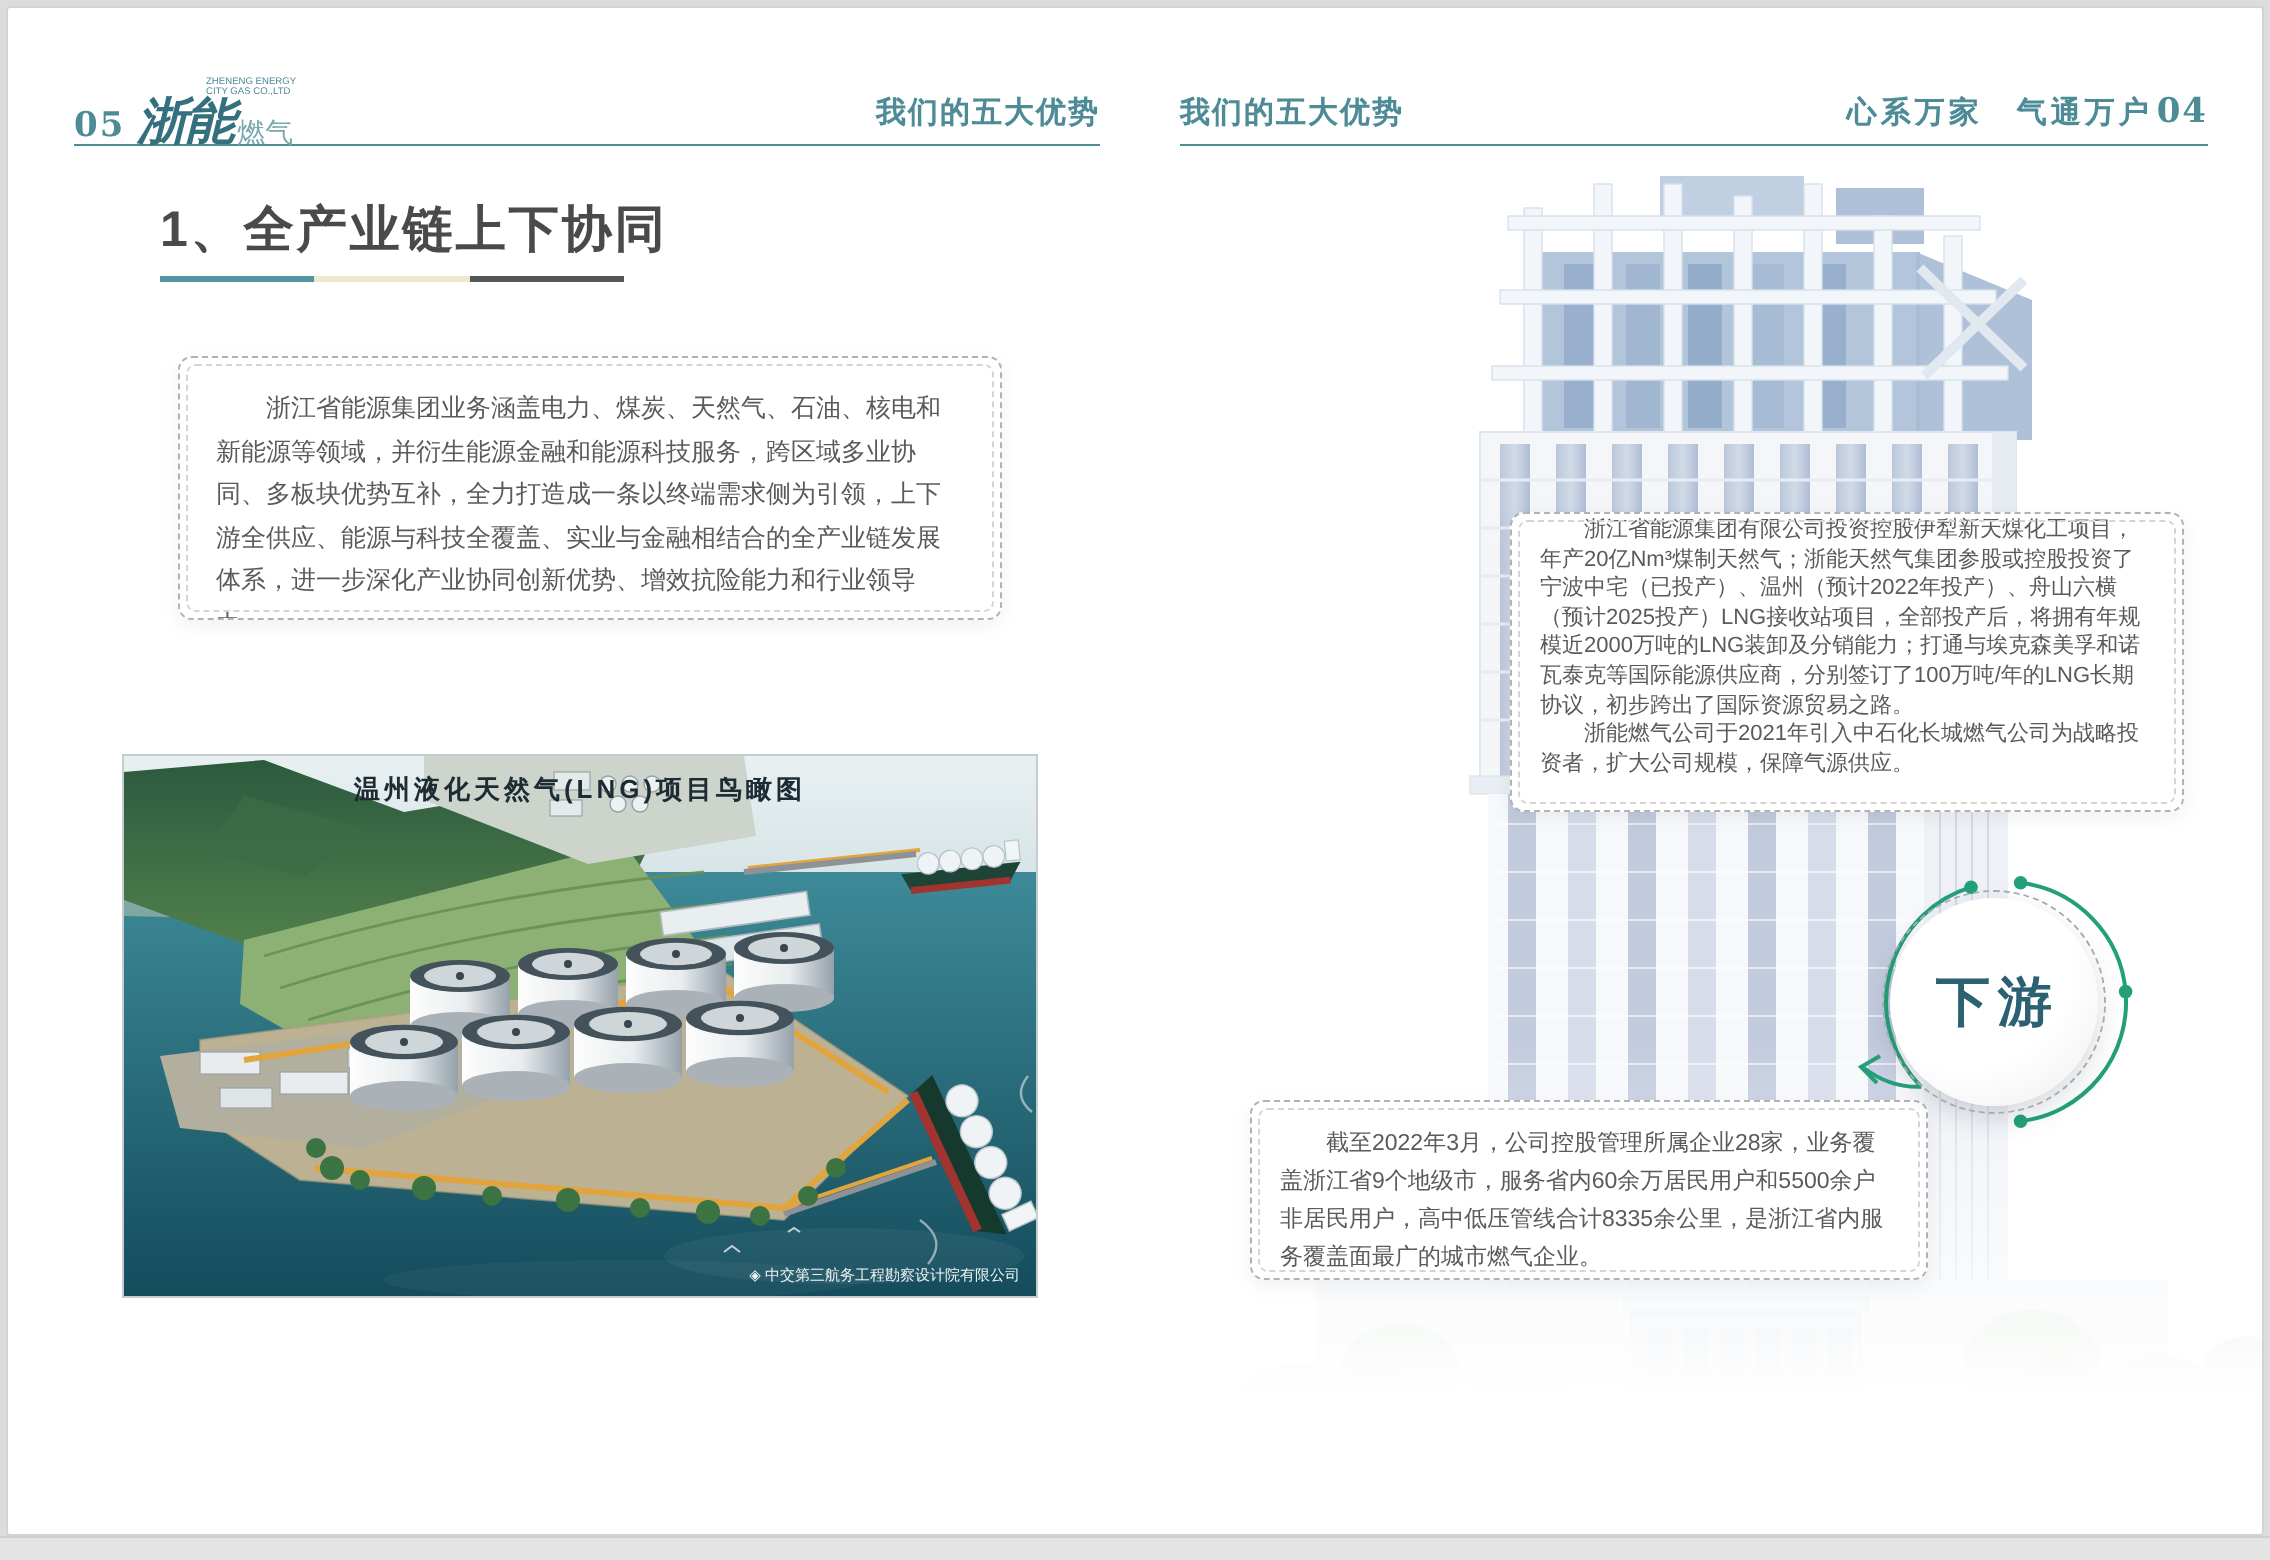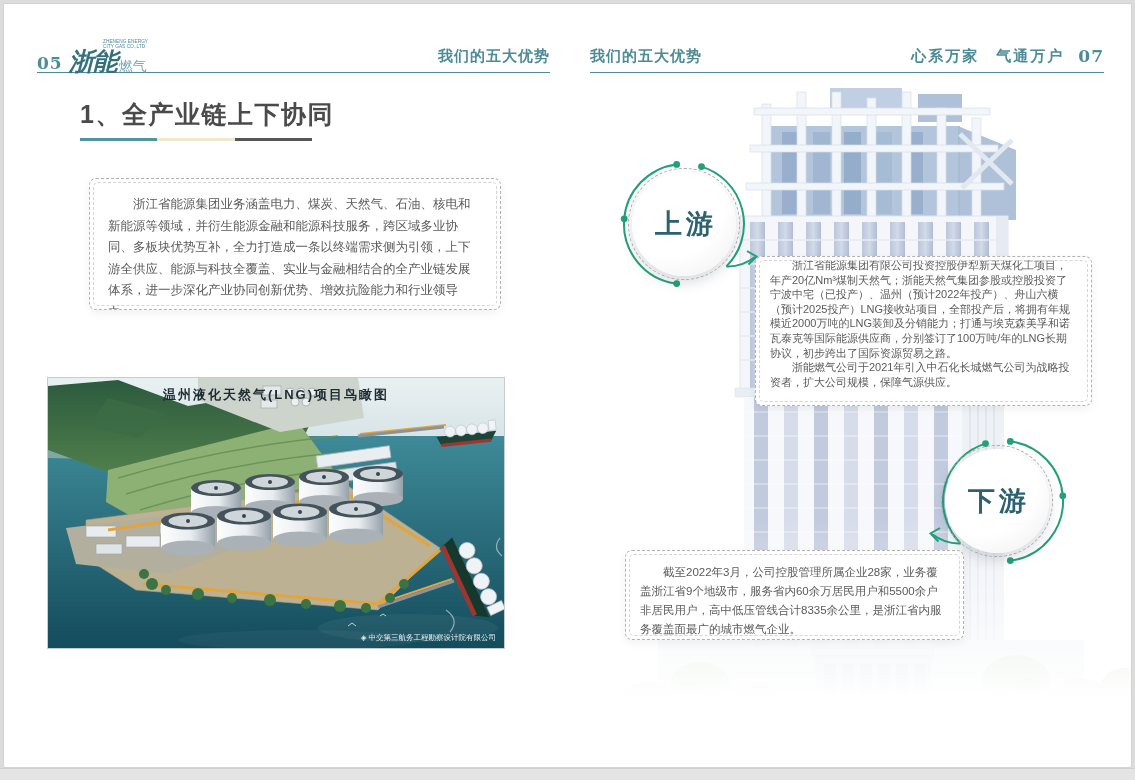--- a/index.html
+++ b/index.html
@@ -13,38 +13,38 @@
   .hdr-left{left:33px;width:513px;}
   .hdr-right{left:586px;width:514px;}
   .teal-serif{font-family:"DejaVu Serif","Liberation Serif",serif;color:#4d8b96;font-weight:bold;}
   .running-head{font-size:15px;letter-spacing:1px;}
   .pageno{font-size:17px;letter-spacing:1px;}
   .logo-wrap{display:flex;align-items:flex-end;gap:6px;}
   .logo{position:relative;display:flex;align-items:flex-end;height:34px;padding-top:9px;}
   .logo-en{position:absolute;top:0;left:34px;font-size:6px;line-height:1.05;color:#4d8b96;white-space:nowrap;transform:scale(.8);transform-origin:left top;}
   .brand-bold{font-family:Liberation Serif, serif;font-weight:800;font-style:italic;font-size:25px;line-height:.9;color:#35707e;letter-spacing:-1px;}
   .brand-light{font-size:14px;color:#7aa8b1;margin-left:2px;line-height:1;}
-  .slogan-wrap{display:flex;align-items:flex-end;gap:14px;}
+  .slogan-wrap{display:flex;align-items:flex-end;gap:2px;}
   .slogan{font-size:15px;letter-spacing:2px;}
 
   
   .section-heading{position:absolute;left:76px;top:94px;}
   .section-heading h1{margin:0;font-size:25px;font-weight:800;color:#4a4a4a;letter-spacing:1.5px;font-family:"Liberation Sans","DejaVu Sans",sans-serif;}
   .tri-underline{display:flex;margin-top:7px;height:3px;width:232px;}
   .tri-underline span{flex:1;}
   .seg-teal{background:#4e95a0;}
   .seg-cream{background:#f0e8ce;}
   .seg-dark{background:#54565a;}
 
   .dashed-box{position:absolute;background:#fff;border:1px dashed #b2b2b2;border-radius:7px;box-shadow:0 3px 10px rgba(0,0,0,.06);overflow:hidden;}
   .dashed-box::before{content:"";position:absolute;inset:3px;border:1px dashed #d4d4d4;border-radius:5px;pointer-events:none;}
   .intro-box{left:85px;top:174px;width:412px;height:132px;padding:15px 18px 10px 18px;}
   .intro-box p{margin:0;font-size:12.5px;line-height:21.5px;color:#5a5a5a;text-indent:2em;}
 
-  .figure{position:absolute;left:43px;top:373px;width:458px;height:272px;border:1px solid #c6cdd1;}
+  .figure{position:absolute;left:57px;top:373px;width:458px;height:272px;border:1px solid #c6cdd1;}
   .figure svg{display:block;}
 
   
   .building{position:absolute;left:588px;top:84px;width:550px;height:655px;z-index:1;}
   .node-circle{position:absolute;width:160px;height:160px;z-index:3;}
   .node-disc{position:absolute;left:25px;top:25px;width:104px;height:104px;border-radius:50%;
     background:radial-gradient(circle at 36% 30%,#ffffff 55%,#ededee 100%);
     box-shadow:0 6px 14px rgba(60,70,80,.20);}
   .node-ring{position:absolute;left:21px;top:21px;width:112px;height:112px;border-radius:50%;border:1px dashed #a7acb1;}
   .node-label{position:absolute;left:25px;top:25px;width:104px;height:104px;display:flex;align-items:center;justify-content:center;
@@ -76,21 +76,21 @@
           <span class="brand-light">燃气</span>
         </span>
       </div>
       <span class="teal-serif running-head">我们的五大优势</span>
     </div>
 
     <div class="page-header hdr-right">
       <span class="teal-serif running-head">我们的五大优势</span>
       <span class="slogan-wrap">
         <span class="teal-serif slogan">心系万家　气通万户</span>
-        <span class="teal-serif pageno">07</span>
+        <span class="teal-serif pageno">04</span>
       </span>
     </div>
 
     <div class="section-heading">
       <h1>1、全产业链上下协同</h1>
       <div class="tri-underline">
         <span class="seg-teal"></span>
           <span class="seg-cream"></span>
           <span class="seg-dark"></span>
       </div>
@@ -394,40 +394,20 @@
         </g>
         <g fill="#c2d6c0" opacity=".8">
           <ellipse cx="96" cy="602" rx="12" ry="9"></ellipse>
             <ellipse cx="436" cy="600" rx="14" ry="10"></ellipse>
             <ellipse cx="496" cy="618" rx="12" ry="9"></ellipse>
         </g>
       </g>
       <rect x="0" y="430" width="550" height="225" fill="url(#fadeW)"></rect>
     </svg>
 
-    <div class="node-circle upstream-circle">
-      <svg class="node-arcs" width="160" height="160" viewBox="0 0 160 160">
-        <g stroke="#23a07a" stroke-width="2" fill="none">
-          <path d="M69.7,17.4 A60,60 0 0 0 17.2,71.8"></path>
-          <path d="M17.2,71.8 A60,60 0 0 0 69.7,136.6"></path>
-          <path d="M94.5,19.6 A60,60 0 0 1 119.4,119.4"></path>
-          <path d="M119.4,119.4 Q135,120 148,110"></path>
-          <path d="M140,104 L149.5,109.5 L141.5,117.5"></path>
-        </g>
-        <g fill="#23a07a">
-          <circle cx="69.7" cy="17.4" r="3.4"></circle>
-            <circle cx="17.2" cy="71.8" r="3.4"></circle>
-          <circle cx="69.7" cy="136.6" r="3.4"></circle>
-            <circle cx="94.5" cy="19.6" r="3.4"></circle>
-        </g>
-      </svg>
-      <div class="node-disc"></div>
-      <div class="node-ring"></div>
-      <div class="node-label">上游</div>
-    </div>
 
     <div class="node-circle downstream-circle">
       <svg class="node-arcs" width="160" height="160" viewBox="0 0 160 160">
         <g transform="translate(160,0) scale(-1,1)">
           <g stroke="#23a07a" stroke-width="2" fill="none">
             <path d="M69.7,17.4 A60,60 0 0 0 17.2,71.8"></path>
             <path d="M17.2,71.8 A60,60 0 0 0 69.7,136.6"></path>
             <path d="M94.5,19.6 A60,60 0 0 1 119.4,119.4"></path>
             <path d="M119.4,119.4 Q135,120 148,110"></path>
             <path d="M140,104 L149.5,109.5 L141.5,117.5"></path>

